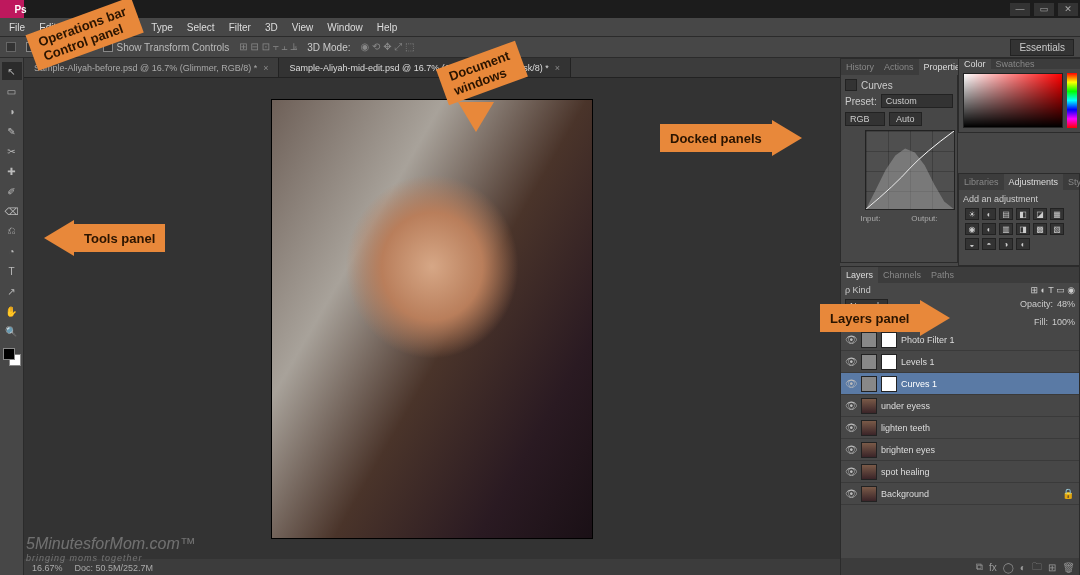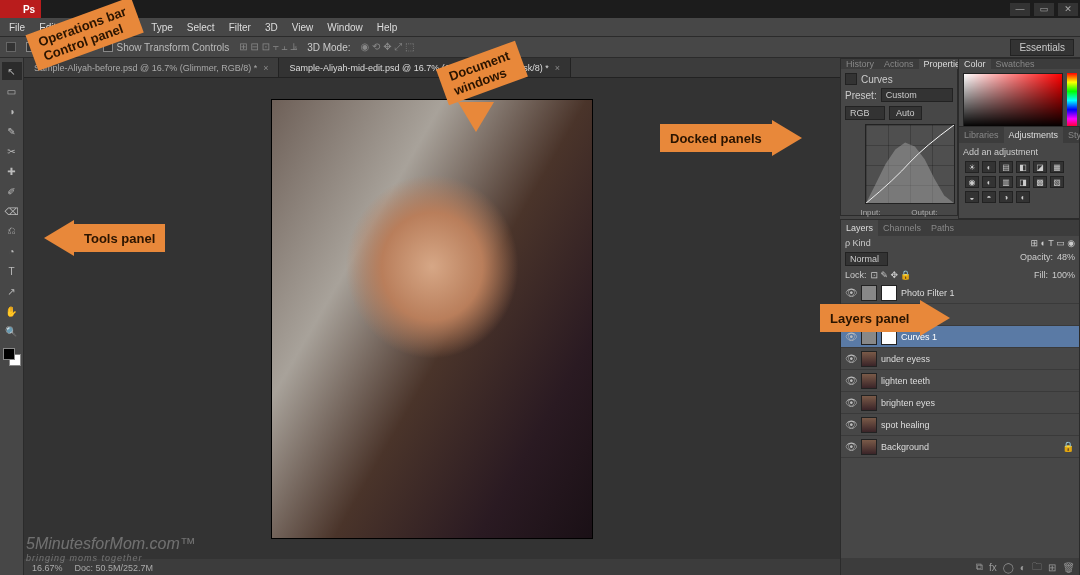--- a/index.html
+++ b/index.html
@@ -1,18 +1,18 @@
 <!DOCTYPE html>
 <html><head>
 <meta charset="utf-8">
 <style>
   * { box-sizing: border-box; margin: 0; padding: 0; font-family: "Segoe UI", Tahoma, sans-serif; }
   body { width: 1080px; height: 575px; background: #474747; color: #ccc; font-size: 10px; overflow: hidden; position: relative; }
   .titlebar { height: 18px; background: #1c1c1c; display: flex; align-items: center; }
-  .ps-logo { width: 41px; height: 18px; background: #b91c1c; color: #fff; display:flex; align-items:center; justify-content:center; font-weight:bold; font-size:10px;padding-left:17px;}
+  .ps-logo { width: 24px; height: 18px; background: #be185d; color: #fff; display:flex; align-items:center; justify-content:center; font-weight:bold; font-size:10px;padding-left:17px;}
   .titlebar .winbtns { margin-left:auto; display:flex; }
   .titlebar .winbtns span { width: 20px; height: 13px; margin: 0 2px; background:#333; display:flex; align-items:center; justify-content:center; font-size:9px; color:#aaa;}
   .menubar { height: 18px; background: #474747; display:flex; align-items:center; padding-left:4px; gap:4px;}
   .menubar span { padding:0 5px; color:#ddd; cursor:default;}
   .optionsbar { height: 22px; background: #474747; border-top:1px solid #2b2b2b; border-bottom:1px solid #2b2b2b; display:flex; align-items:center; padding:0 6px; gap:10px;}
   .optionsbar .chk { display:flex; align-items:center; gap:3px; color:#bbb;}
   .optionsbar .chkbox { width:10px;height:10px;border:1px solid #888; background:#333;}
   .optionsbar .sel { width:10px;height:10px; background:#333; border:1px solid #666;}
   .essentials { margin-left:auto; padding:2px 8px; background:#333; border:1px solid #222;}
   .mainrow { display:flex; height: 519px; }
@@ -157,21 +157,21 @@
     </div>
     <div class="statusbar">
       <span>16.67%</span>
       <span>Doc: 50.5M/252.7M</span>
     </div>
   </div>
 
   <div class="rightcol">
     <div class="row">
 
-      <div class="panel" style="width:118px; height:158px;">
+      <div class="panel" style="width:118px; height:205px;">
         <div class="ptabs">
           <span>History</span>
           <span>Actions</span>
           <span class="act">Properties</span>
         </div>
         <div class="body curves">
           <div style="display:flex;align-items:center;gap:4px;margin-bottom:3px;">
             <span style="width:12px;height:12px;background:#333;border:1px solid #222"></span>
             <span>Curves</span>
           </div>

